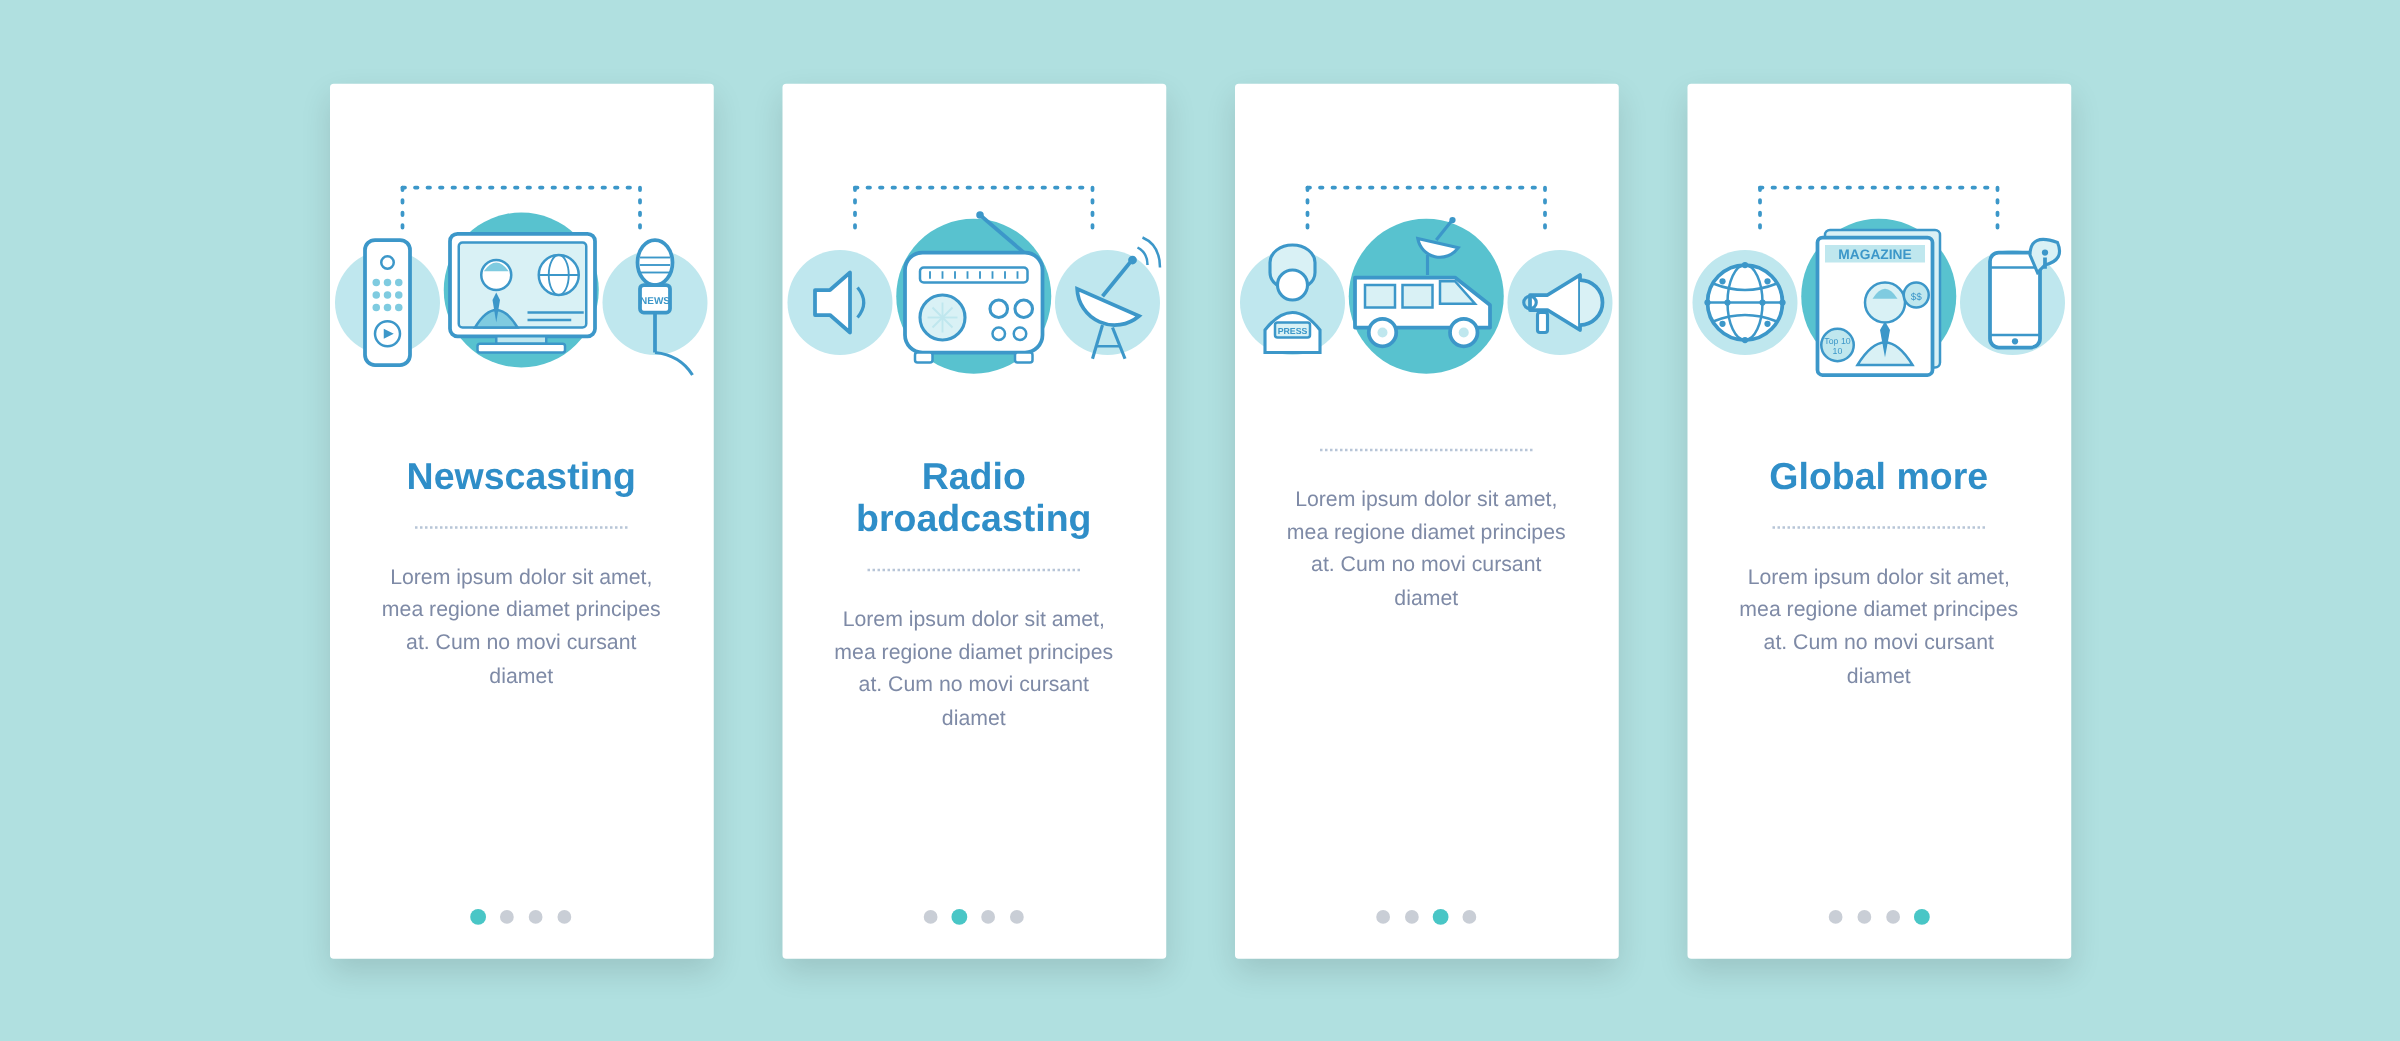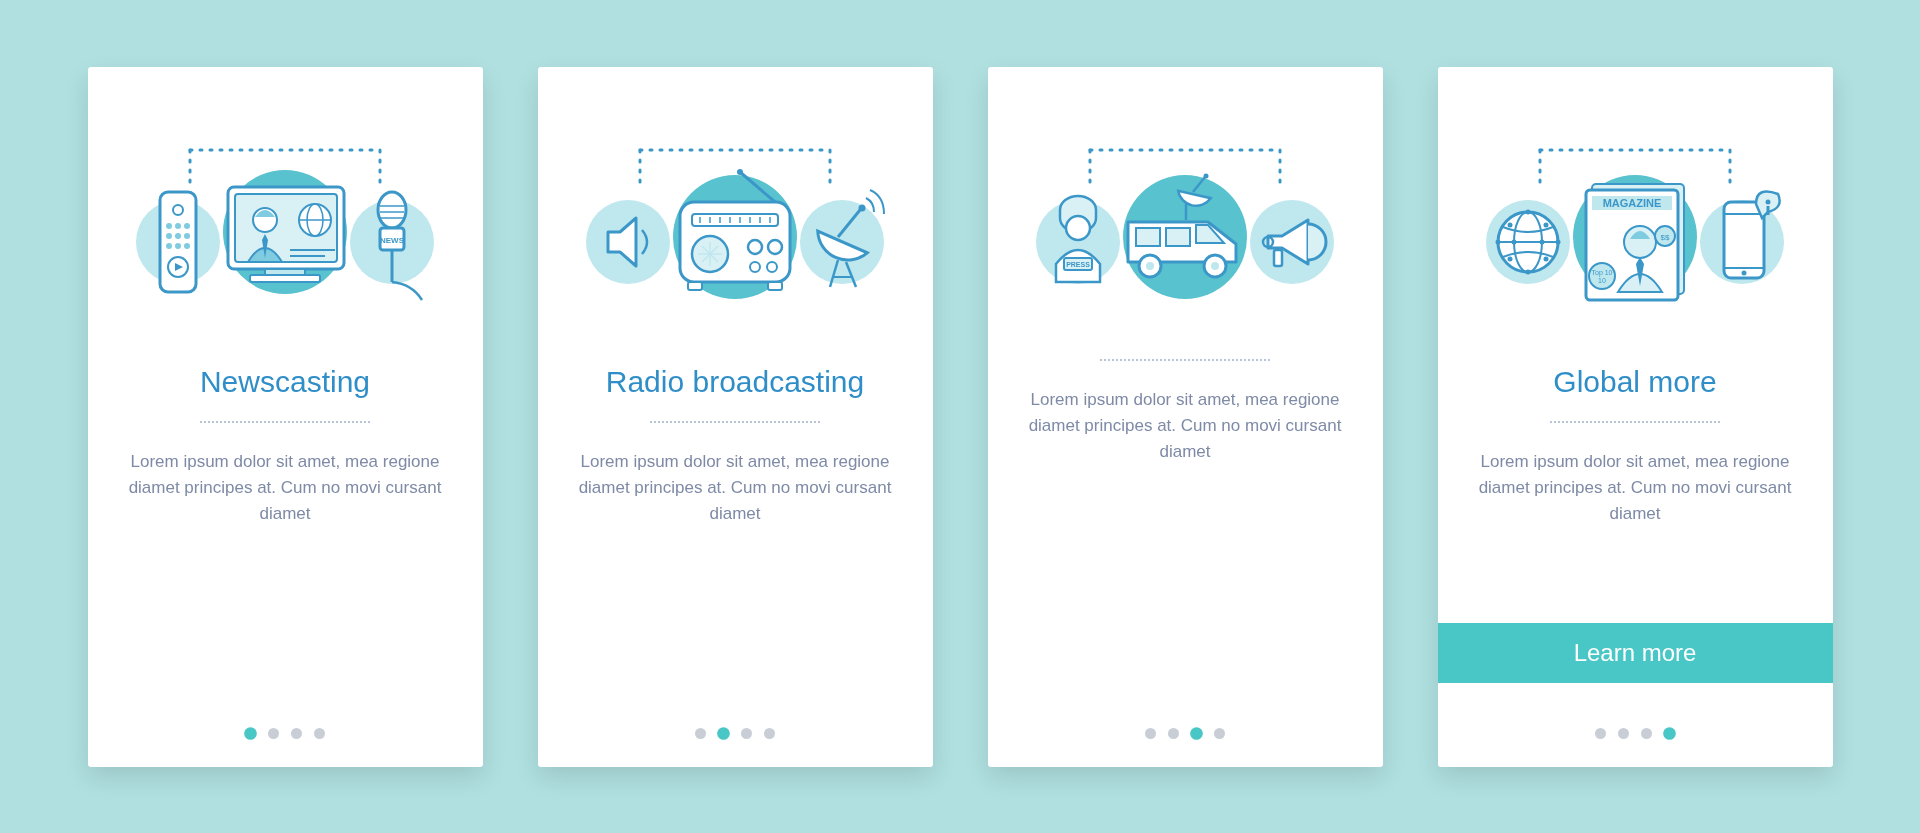--- a/index.html
+++ b/index.html
@@ -6,32 +6,32 @@
   body {
     background:#b0e0e0;
     font-family: -apple-system, "Segoe UI", Helvetica, Arial, sans-serif;
     width:1920px; height:833px;
     display:flex; align-items:center; justify-content:center;
   }
   .stage {
     display:flex; gap:55px; align-items:center; justify-content:center;
   }
   .card {
-    width:395px; height:700px; background:#fff; border-radius:3px;
+    width:307px; height:700px; background:#fff; border-radius:3px;
     box-shadow:0 10px 25px rgba(0,0,0,0.12);
     display:flex; flex-direction:column; align-items:center;
     padding:40px 36px 24px 36px; position:relative;
     color:#535f7f;
   }
   .illus-wrap {
     width:100%; height:220px; display:flex; align-items:center; justify-content:center;
     margin-top:10px;
   }
   .card h2 {
-    color:#2f8ec8; font-weight:400; font-size:30px; text-align:center;
+    color:#2f8ec8; font-weight:700; font-size:30px; text-align:center;
     margin-top:28px;
   }
   .dots-divider {
     width:170px; height:1px; margin:22px auto 26px auto;
     border-top:2px dotted rgba(50,90,140,0.35);
   }
   .card p {
     color:#7e8aa6; font-size:17px; line-height:1.55; text-align:center;
   }
   .cta {
@@ -303,21 +303,20 @@
           <circle cx="264" cy="141" r="2.5" fill="#3c97c9"></circle>
           <path d="M276 72 q0 -18 22 -10 q6 14 -10 18 l-6 6 Z" fill="#d9f1f5" stroke="#3c97c9" stroke-width="2.5"></path>
           <circle cx="288" cy="70" r="2.5" fill="#3c97c9"></circle>
           <rect x="286.5" y="74" width="3" height="9" fill="#3c97c9"></rect>
         </g>
       </svg>
     </div>
     <h2>Global more</h2>
     <div class="dots-divider"></div>
     <p>Lorem ipsum dolor sit amet, mea regione diamet principes at. Cum no movi cursant diamet</p>
-    <div class="cta">Learn more</div>
     <div class="pager">
       <span></span>
       <span></span>
       <span></span>
       <span class="active"></span>
     </div>
   </div>
 
 </div>
 

